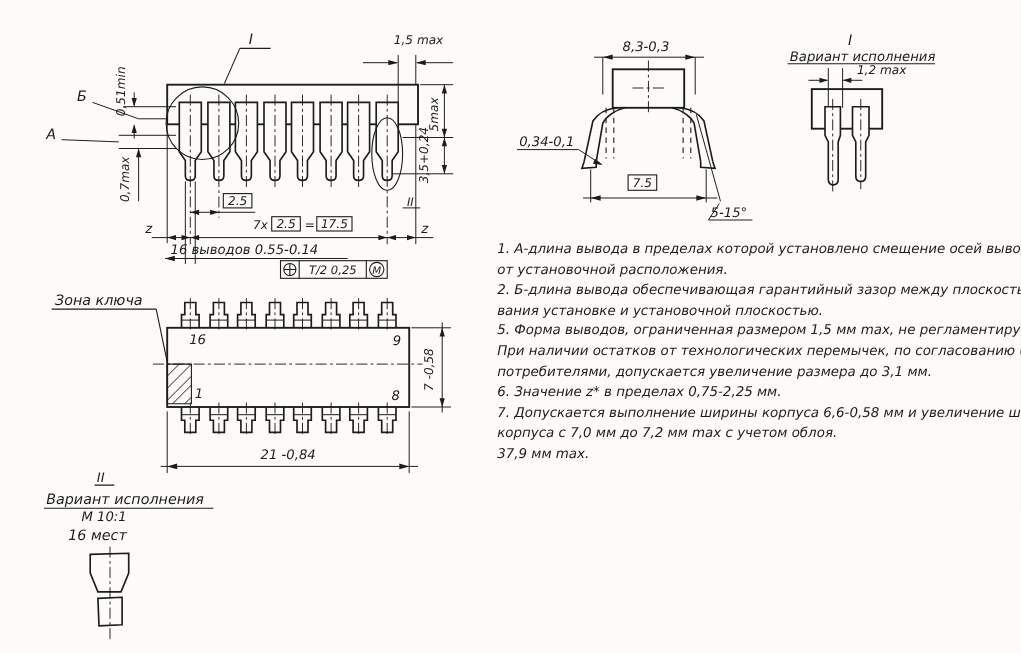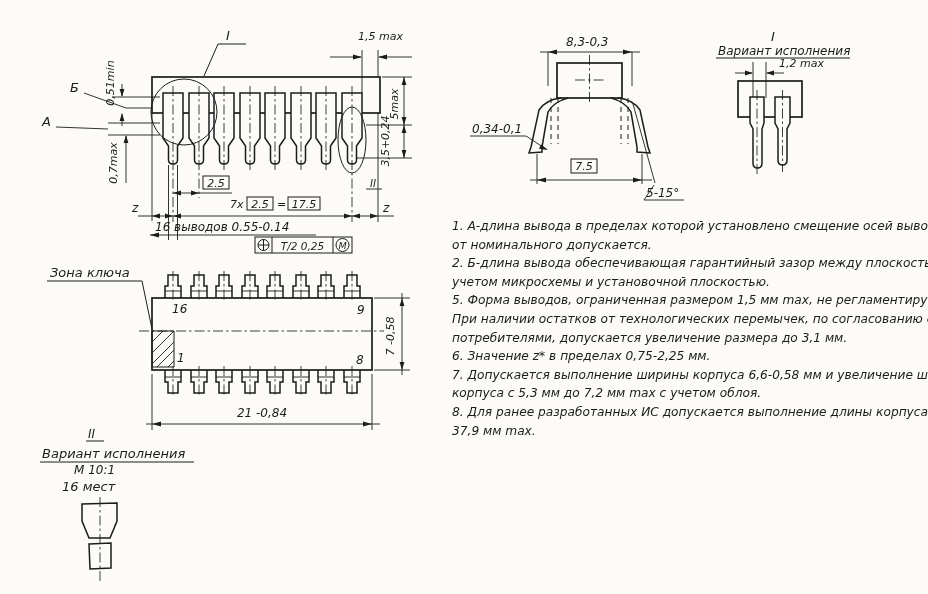--- a/index.html
+++ b/index.html
@@ -218,26 +218,25 @@
     <path class="ink w15" d="
       M82,504 L117,503 V521 L110,538 H89 L82,521 Z
       M89,544 L111,543 V568 L90,569 Z"></path>
     <path class="cl" d="M100,497 V584"></path>
   </g>
 
 </svg>
 
 <div class="notes">
   <div>1. А-длина вывода в пределах которой установлено смещение осей выводов</div>
-  <div>от номинального допускается.</div>
+  <div>от установочной расположения.</div>
   <div>2. Б-длина вывода обеспечивающая гарантийный зазор между плоскостью осно-</div>
-  <div>учетом микросхемы и установочной плоскостью.</div>
+  <div>вания установке и установочной плоскостью.</div>
   <div>5. Форма выводов, ограниченная размером 1,5 мм max, не регламентируется.</div>
   <div>При наличии остатков от технологических перемычек, по согласованию с</div>
   <div>потребителями, допускается увеличение размера до 3,1 мм.</div>
   <div>6. Значение z* в пределах 0,75-2,25 мм.</div>
   <div>7. Допускается выполнение ширины корпуса 6,6-0,58 мм и увеличение ширины</div>
-  <div>корпуса с 5,3 мм до 7,2 мм max с учетом облоя.</div>
-  <div>8. Для ранее разработанных ИС допускается выполнение длины корпуса</div>
+  <div>корпуса с 7,0 мм до 7,2 мм max с учетом облоя.</div>
   <div>37,9 мм max.</div>
 </div>
 
 </div>
 
 </body></html>

